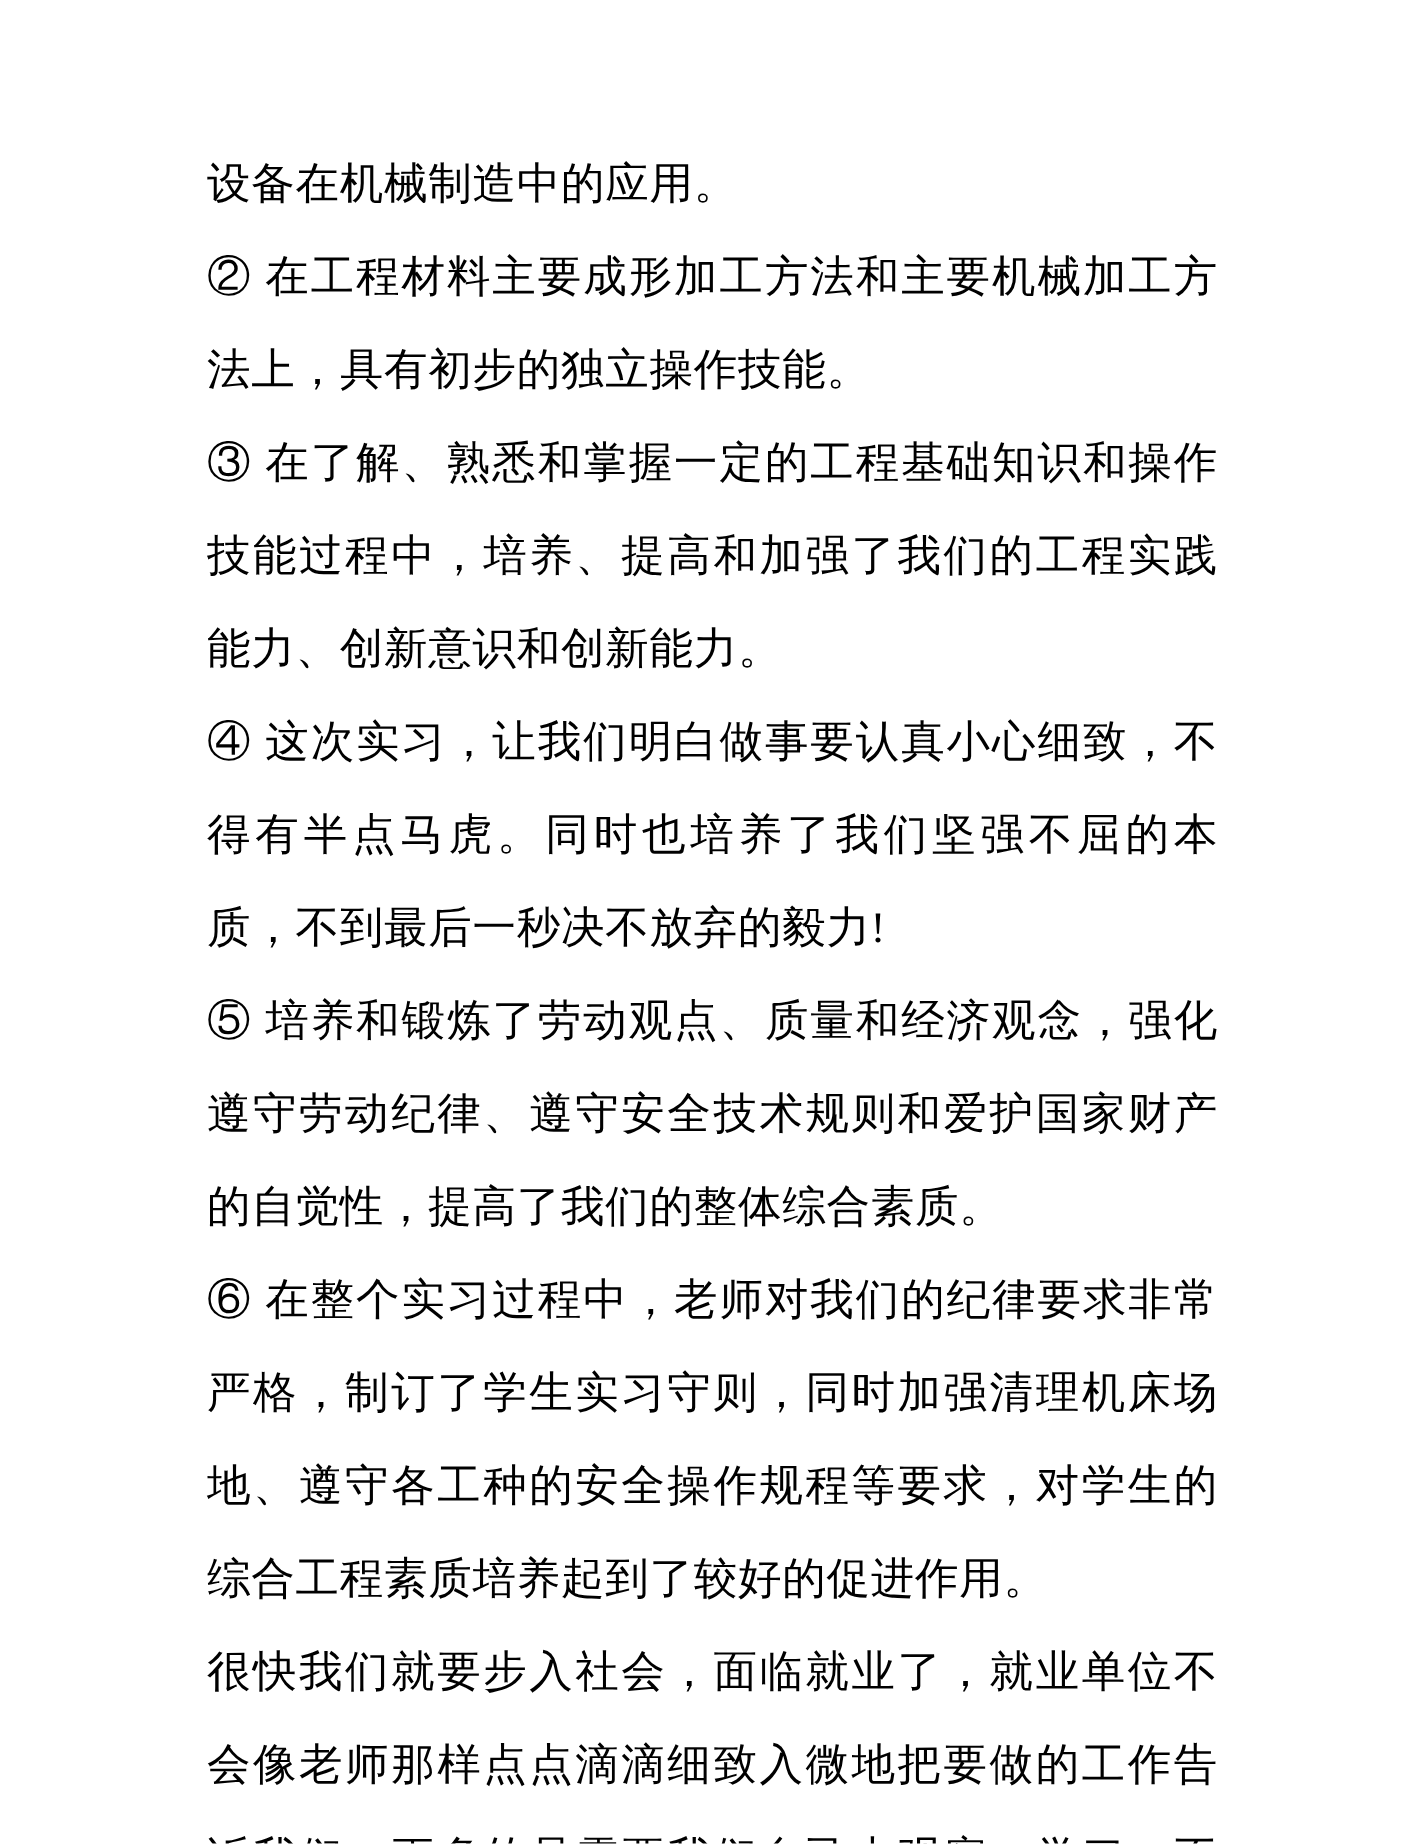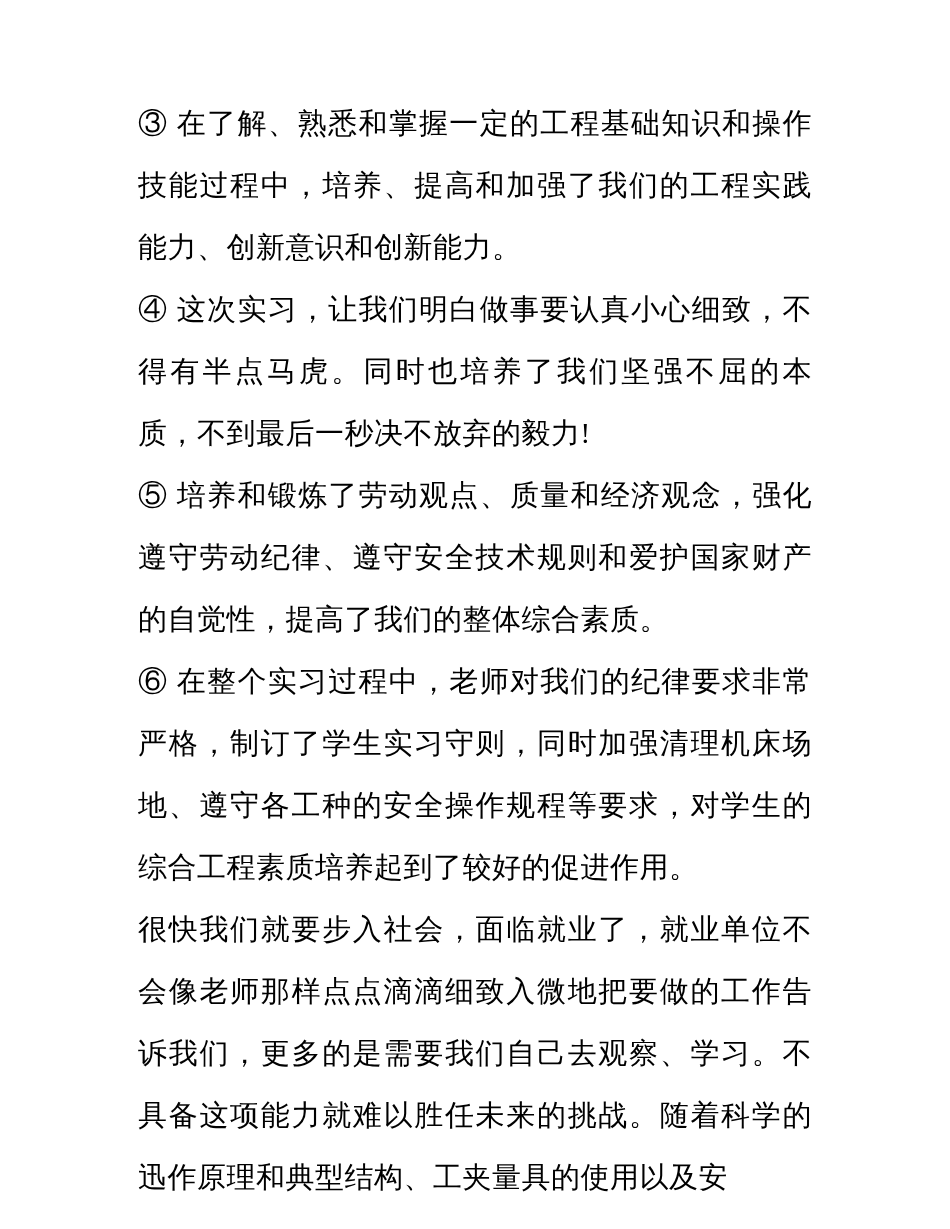--- a/index.html
+++ b/index.html
@@ -34,19 +34,21 @@
     margin: 0;
     padding: 0;
     text-indent: 0;
   }
 </style>
 </head>
 <body>
 
 <div class="page">
   <div class="doc-body">
+    <p class="para">设备在机械制造中的应用。</p>
+    <p class="para">② 在工程材料主要成形加工方法和主要机械加工方法上，具有初步的独立操作技能。</p>
     <p class="para">③ 在了解、熟悉和掌握一定的工程基础知识和操作技能过程中，培养、提高和加强了我们的工程实践能力、创新意识和创新能力。</p>
     <p class="para">④ 这次实习，让我们明白做事要认真小心细致，不得有半点马虎。同时也培养了我们坚强不屈的本质，不到最后一秒决不放弃的毅力!</p>
     <p class="para">⑤ 培养和锻炼了劳动观点、质量和经济观念，强化遵守劳动纪律、遵守安全技术规则和爱护国家财产的自觉性，提高了我们的整体综合素质。</p>
     <p class="para">⑥ 在整个实习过程中，老师对我们的纪律要求非常严格，制订了学生实习守则，同时加强清理机床场地、遵守各工种的安全操作规程等要求，对学生的综合工程素质培养起到了较好的促进作用。</p>
     <p class="para">很快我们就要步入社会，面临就业了，就业单位不会像老师那样点点滴滴细致入微地把要做的工作告诉我们，更多的是需要我们自己去观察、学习。不具备这项能力就难以胜任未来的挑战。随着科学的迅作原理和典型结构、工夹量具的使用以及安</p>
   </div>
 </div>
 
 </body></html>

